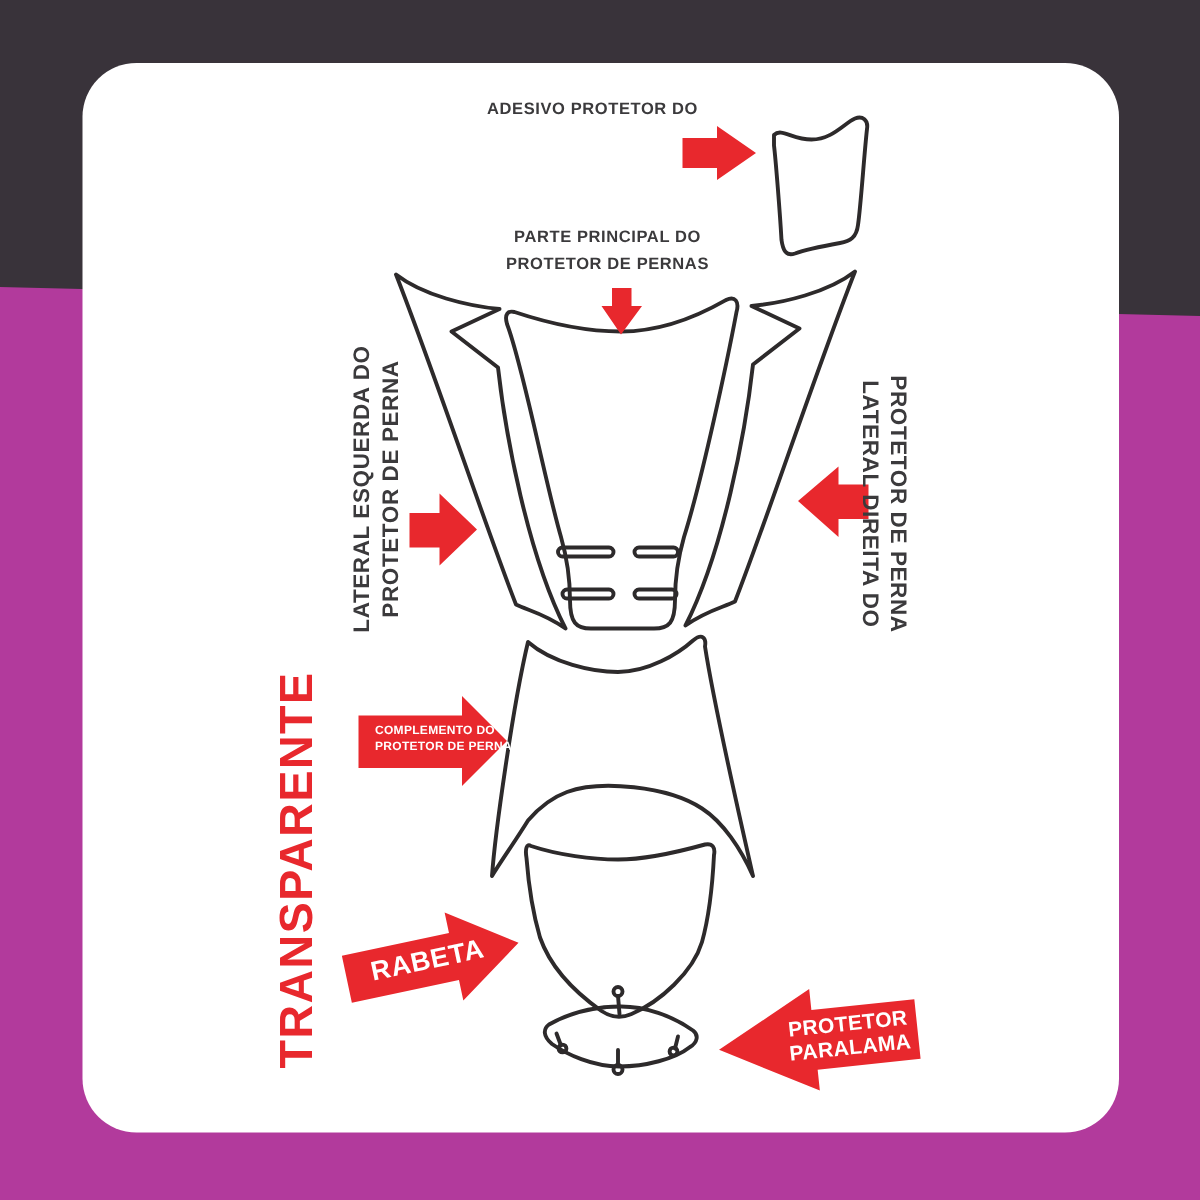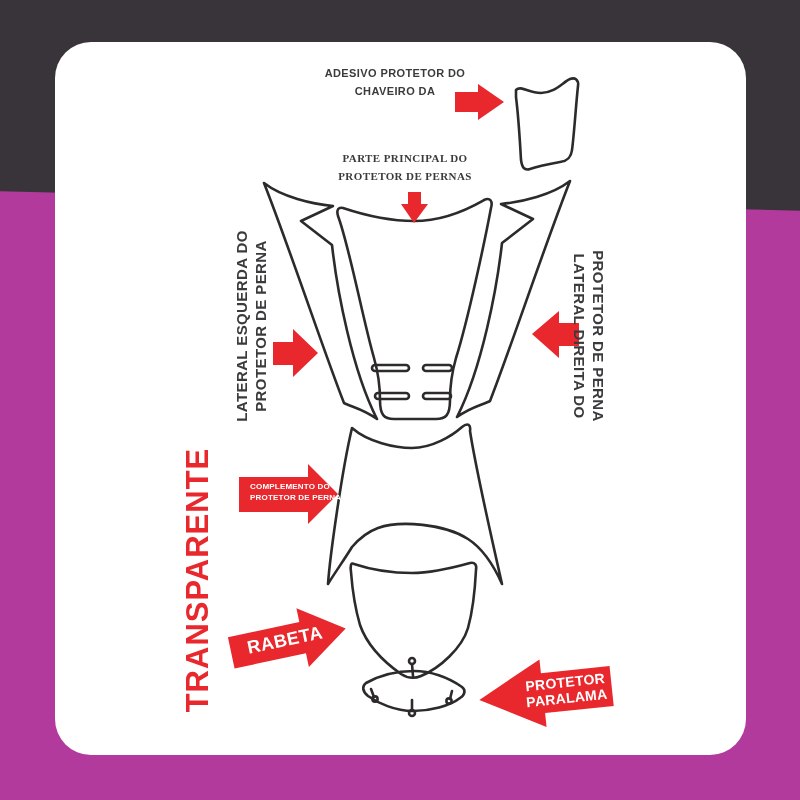--- a/index.html
+++ b/index.html
@@ -102,24 +102,23 @@
       <polygon points="273,342 293,342 293,329 318,353 293,377 293,365 273,365"></polygon>
       <polygon points="579,323 559,323 559,311 532,334 559,358 559,346 579,346"></polygon>
       <polygon points="239,477 308,477 308,464 338,494 308,524 308,512 239,512"></polygon>
       <polygon transform="rotate(-12 287 641)" points="230,625 303,625 303,611 347,641 303,671 303,657 230,657"></polygon>
       <polygon transform="rotate(-6 545 693)" points="612,673 543,673 543,659 479,693 543,727 543,713 612,713"></polygon>
     </g>
   </svg>
 
   <div class="lbl lbl-top" style="left:280px;top:64px;width:230px;">
     <div>ADESIVO PROTETOR DO</div>
-    <div>CHAVEIRO DA</div>
   </div>
 
-  <div class="lbl lbl-top" style="left:295px;top:149px;width:220px;font-family:Liberation Serif, serif;">
+  <div class="lbl lbl-top" style="left:295px;top:149px;width:220px;">
     <div>PARTE PRINCIPAL DO</div>
     <div>PROTETOR DE PERNAS</div>
   </div>
 
   <div class="lbl lbl-rot rot-ccw" style="left:147px;top:306px;width:210px;height:40px;">
     <div>LATERAL ESQUERDA DO</div>
     <div>PROTETOR DE PERNA</div>
   </div>
 
   <div class="lbl lbl-rot rot-cw" style="left:483px;top:316px;width:210px;height:40px;">

